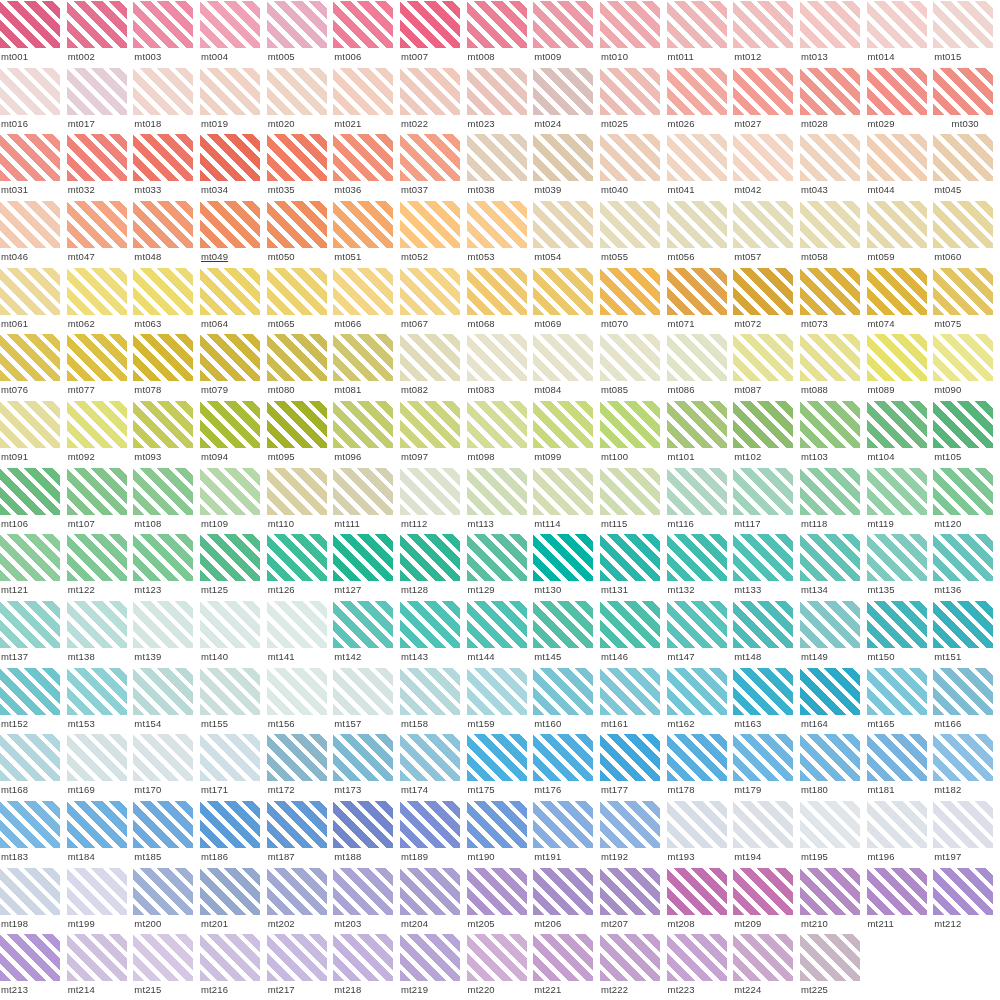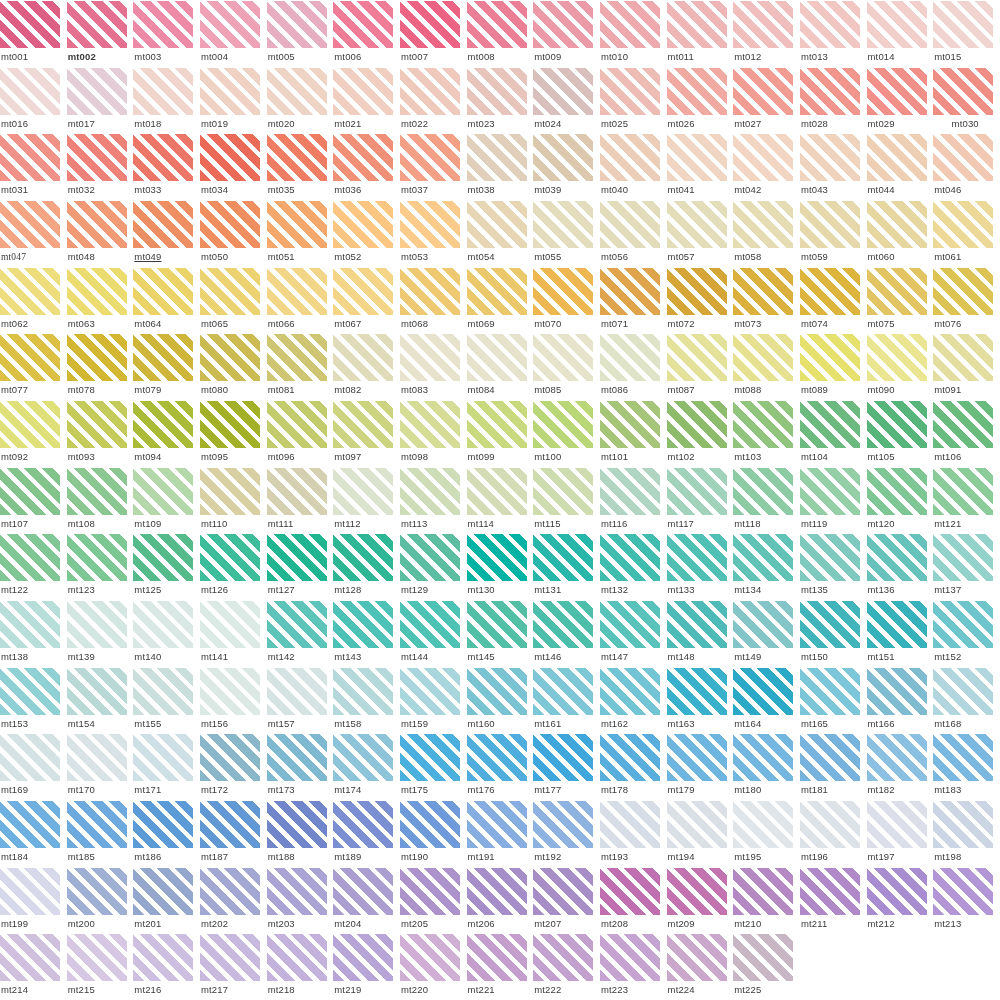--- a/index.html
+++ b/index.html
@@ -63,21 +63,21 @@
 </head>
 <body>
 
 <div id="palette-grid" style="background: rgb(255, 255, 255);">
     <div class="swatch-cell">
       <div class="swatch-chip" title="#dd5f84" style="--c: #dd5f84;"></div>
       <div class="swatch-label" style="color: rgb(59, 59, 59);">mt001</div>
     </div>
     <div class="swatch-cell">
       <div class="swatch-chip" title="#e4718f" style="--c: #e4718f;"></div>
-      <div class="swatch-label" style="color: rgb(59, 59, 59); font-weight: bold;">mt002</div>
+      <div class="swatch-label" style="color: rgb(59, 59, 59);">mt002</div>
     </div>
     <div class="swatch-cell">
       <div class="swatch-chip" title="#ed8ba7" style="--c: #ed8ba7;"></div>
       <div class="swatch-label" style="color: rgb(59, 59, 59);">mt003</div>
     </div>
     <div class="swatch-cell">
       <div class="swatch-chip" title="#efa2b6" style="--c: #efa2b6;"></div>
       <div class="swatch-label" style="color: rgb(59, 59, 59);">mt004</div>
     </div>
     <div class="swatch-cell">
@@ -234,26 +234,30 @@
     </div>
     <div class="swatch-cell">
       <div class="swatch-chip" title="#f0d3bd" style="--c: #f0d3bd;"></div>
       <div class="swatch-label" style="color: rgb(59, 59, 59);">mt043</div>
     </div>
     <div class="swatch-cell">
       <div class="swatch-chip" title="#eecfb3" style="--c: #eecfb3;"></div>
       <div class="swatch-label" style="color: rgb(59, 59, 59);">mt044</div>
     </div>
     <div class="swatch-cell">
+      <div class="swatch-chip" title="#e9cdaf" style="--c: #e9cdaf;"></div>
+      <div class="swatch-label" style="color: rgb(59, 59, 59);">mt045</div>
+    </div>
+    <div class="swatch-cell">
       <div class="swatch-chip" title="#f2c9b3" style="--c: #f2c9b3;"></div>
       <div class="swatch-label" style="color: rgb(59, 59, 59);">mt046</div>
     </div>
     <div class="swatch-cell">
       <div class="swatch-chip" title="#f3a584" style="--c: #f3a584;"></div>
-      <div class="swatch-label" style="color: rgb(59, 59, 59); font-family: Liberation Serif, serif;">mt047</div>
+      <div class="swatch-label" style="color: rgb(59, 59, 59);">mt047</div>
     </div>
     <div class="swatch-cell">
       <div class="swatch-chip" title="#f09b76" style="--c: #f09b76;"></div>
       <div class="swatch-label" style="color: rgb(59, 59, 59);">mt048</div>
     </div>
     <div class="swatch-cell">
       <div class="swatch-chip" title="#ee8f63" style="--c: #ee8f63;"></div>
       <div class="swatch-label" style="color: rgb(59, 59, 59); text-decoration: underline;">mt049</div>
     </div>
     <div class="swatch-cell">

